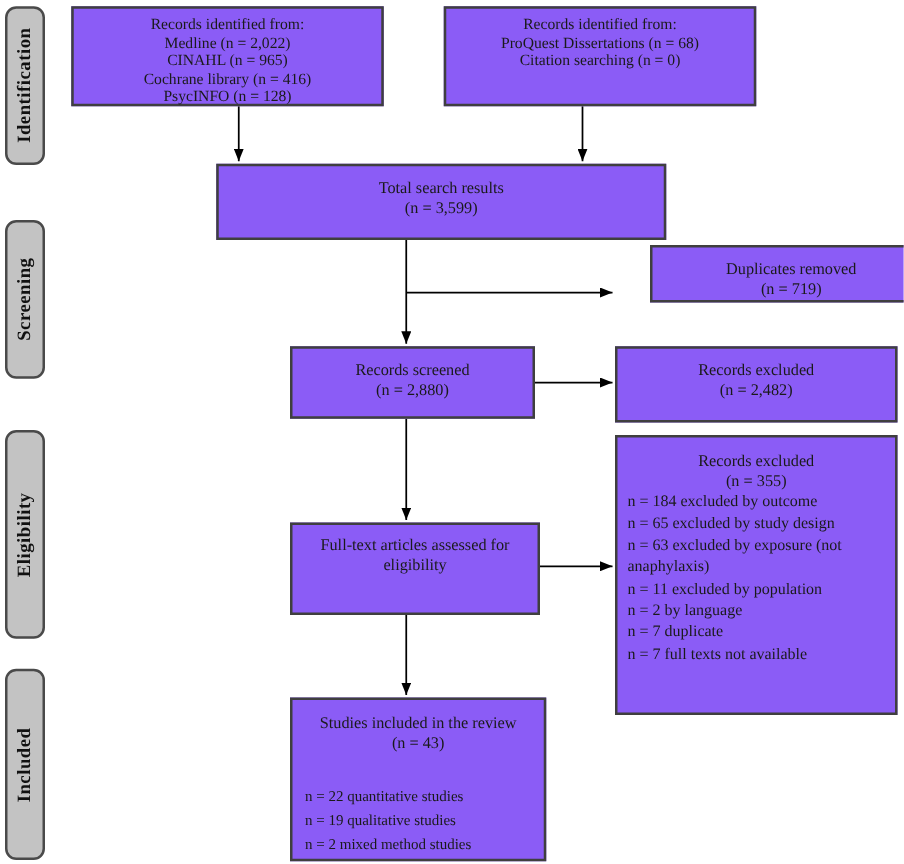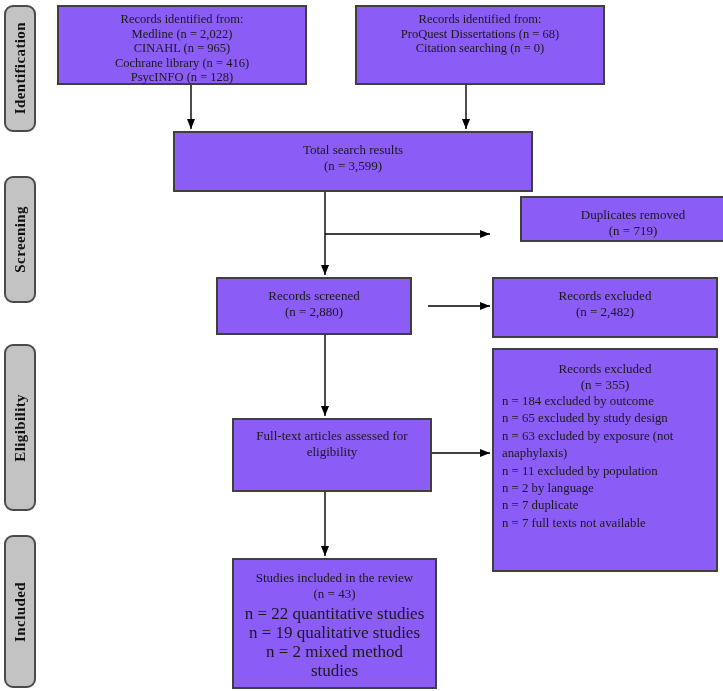--- a/index.html
+++ b/index.html
@@ -45,23 +45,23 @@
   .node.small { font-size: 12.5px; line-height: 14.5px; padding-top: 5px; }
   .node.pad9 { padding-top: 9px; }
   .node.pad8 { padding-top: 8px; }
   .reasons {
     text-align: left;
     font-size: 12.8px;
     line-height: 17.4px;
     padding: 0 4px;
   }
   .breakdown {
-    margin-top: 2px;
-    text-align: center;
-    font-size: 17px;
+    margin-top: 26px;
+    text-align: left;
+    font-size: 12px;
     line-height: 19px;
     padding: 0 6px;
   }
   .node .title-block { padding-top: 3px; }
   svg.arrows {
     position: absolute;
     left: 0; top: 0;
     width: 723px; height: 691px;
     pointer-events: none;
   }
@@ -117,21 +117,21 @@
   <div class="node pad9" style="left:173px;top:131px;width:360px;height:61px;">
     <div>Total search results</div>
     <div>(n = 3,599)</div>
   </div>
 
   <div class="node pad9" style="left:492px;top:196px;width:226px;height:46px;margin-left:28px;">
     <div>Duplicates removed</div>
     <div>(n = 719)</div>
   </div>
 
-  <div class="node pad9" style="left:216px;top:277px;width:196px;height:58px;">
+  <div class="node pad9" style="left:232px;top:277px;width:196px;height:58px;">
     <div>Records screened</div>
     <div>(n = 2,880)</div>
   </div>
 
   <div class="node pad9" style="left:492px;top:277px;width:226px;height:61px;">
     <div>Records excluded</div>
     <div>(n = 2,482)</div>
   </div>
 
   <div class="node pad8" style="left:492px;top:348px;width:226px;height:224px;">

